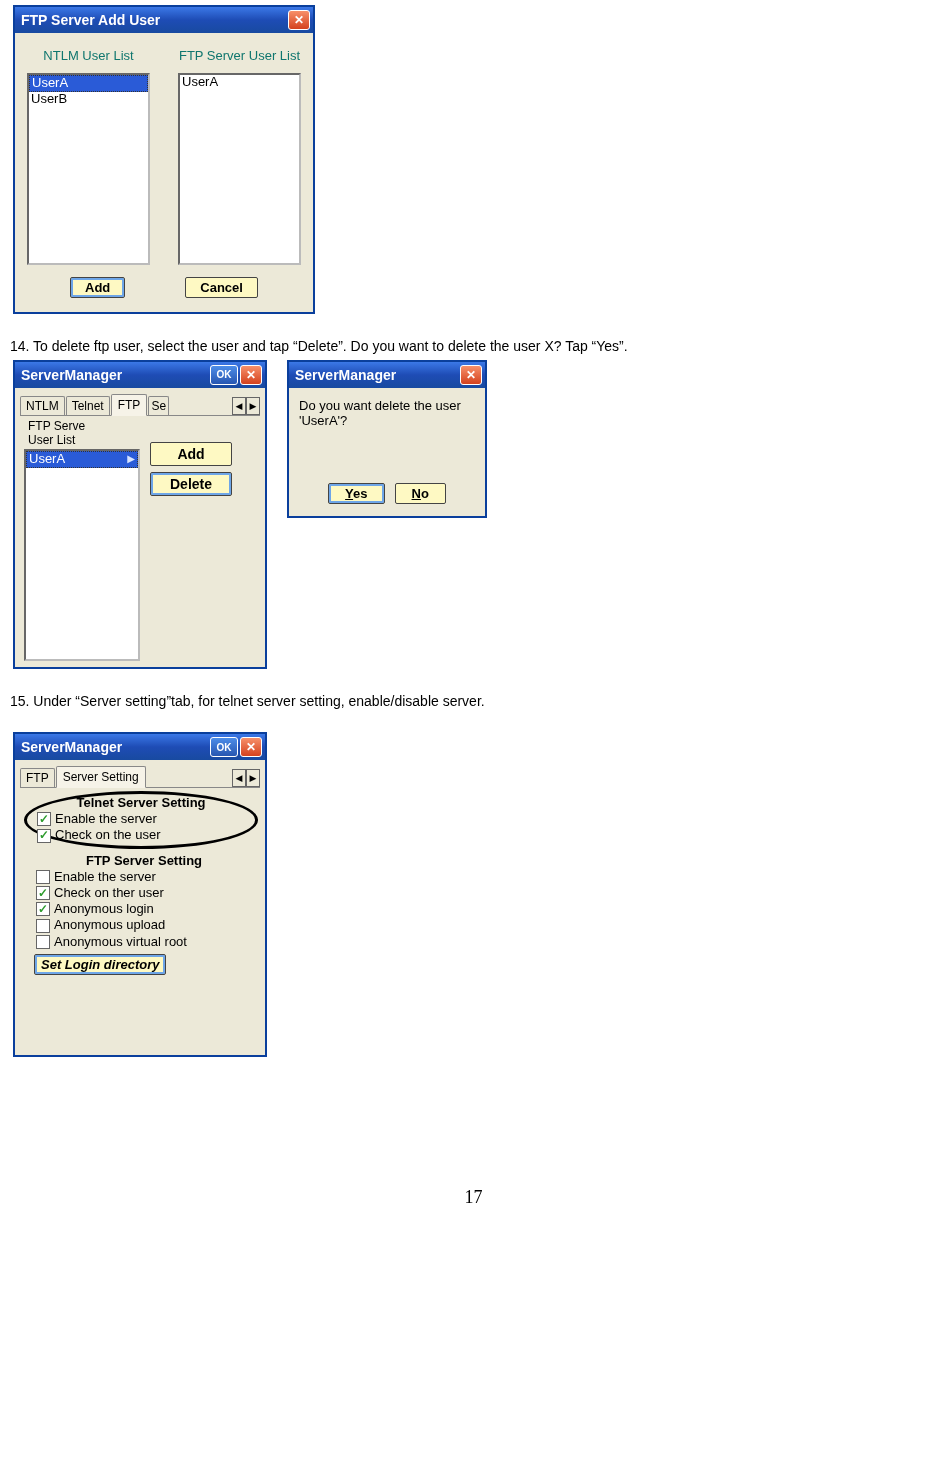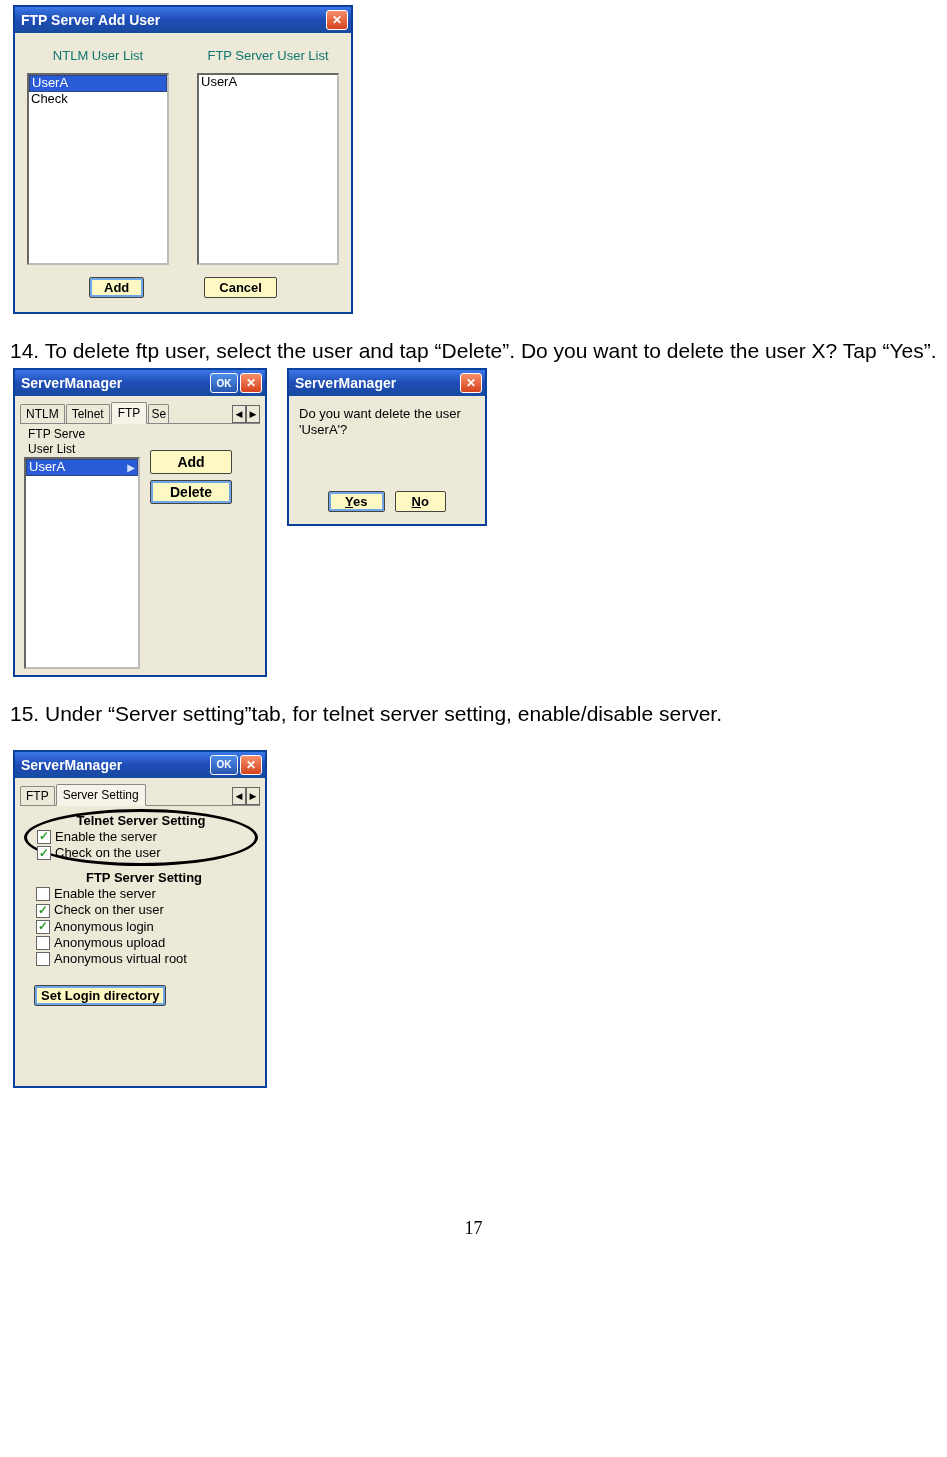--- a/index.html
+++ b/index.html
@@ -52,21 +52,21 @@
   }
   .tb-close { background: linear-gradient(to bottom, #f7906a, #d4421e); }
   .tb-ok {
     background: linear-gradient(to bottom, #4d8de8, #2756b1);
     width: 28px;
     font-size: 10px;
   }
 
   
   .d1 {
-    width: 340px;
+    width: 302px;
     margin-left: 3px;
   }
   .d1-body { padding: 6px 12px 14px 12px; }
   .d1-cols {
     display: flex;
     gap: 28px;
   }
   .d1-col { flex: 1; }
   .d1-col-lbl {
     text-align: center;
@@ -104,21 +104,21 @@
     font-weight: bold;
     padding: 2px 14px;
     font-family: Tahoma, sans-serif;
   }
   .xp-btn.default {
     box-shadow: 0 0 0 2px #6ea6e8 inset;
   }
 
   
   .prose {
-    font-size: 21px;
+    font-size: 14px;
     font-family: Arial, sans-serif;
     margin: 24px 0 4px 0;
     line-height: 1.25;
   }
 
   
   .row { display: flex; gap: 20px; align-items: flex-start; margin-left: 3px; }
 
   
   .d2 { width: 254px; }
@@ -255,24 +255,25 @@
   .chk.checked::after { content: "✓"; }
   .highlight-oval {
     border: 3px solid #000;
     border-radius: 50% / 50%;
     padding: 1px 4px 2px 2px;
     margin-left: 2px;
     margin-top: 1px;
     margin-bottom: 3px;
   }
   .d4 .xp-btn.setdir {
-    margin: 18px 0 0 12px;
+    margin: 4px 0 0 12px;
     font-weight: bold;
     padding: 2px 6px;
     font-size: 13px;
+    font-style: italic;
   }
   .d4-spacer { height: 74px; }
 
   .pagenum {
     text-align: center;
     font-family: "Times New Roman", serif;
     font-size: 18px;
     margin-top: 130px;
   }
 </style>
@@ -288,21 +289,21 @@
       <div class="titlebar-buttons">
         <div class="tb-btn tb-close">✕</div>
       </div>
     </div>
     <div class="d1-body">
       <div class="d1-cols">
         <div class="d1-col">
           <div class="d1-col-lbl">NTLM User List</div>
           <div class="listbox">
             <div class="listitem selected">UserA</div>
-            <div class="listitem">Check</div>
+            <div class="listitem">UserB</div>
           </div>
         </div>
         <div class="d1-col">
           <div class="d1-col-lbl">
               <span>FTP Server User List</span>
             </div>
           <div class="listbox">
             <div class="listitem">UserA</div>
           </div>
         </div>

